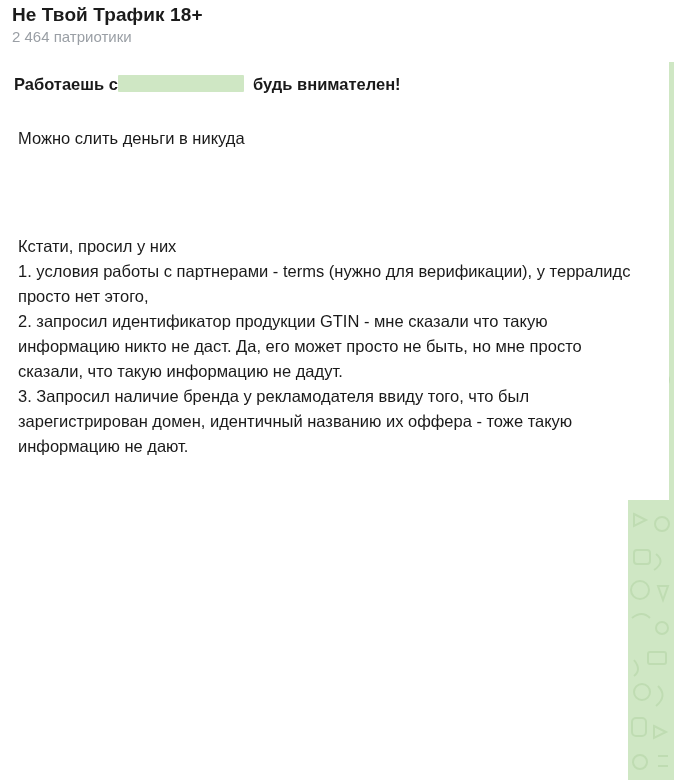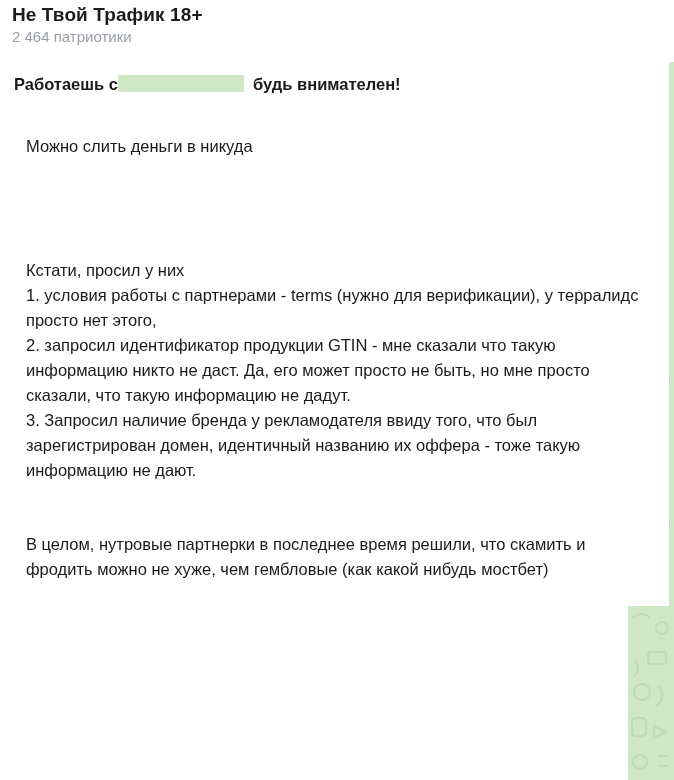--- a/index.html
+++ b/index.html
@@ -89,21 +89,21 @@
     height: 25px;
   }
   .redacted {
     display: inline-block;
     width: 126px;
     height: 17px;
     background: #cfe7c4;
     vertical-align: -2px;
     border-radius: 1px;
   }
-  .para { margin: 12px; }
+  .para { margin: 4px; }
 </style>
 </head>
 <body>
 
 <div class="channel-header">
   <div class="channel-title">Не Твой Трафик 18+</div>
   <div class="channel-sub">2 464 патриотики</div>
 </div>
 
 <div class="chat-area">
@@ -166,16 +166,15 @@
 
     <div class="msg-line spacer"></div>
 
     <div class="msg-line spacer"></div>
     <div class="msg-line para">Кстати, просил у них
 1. условия работы с партнерами - terms (нужно для верификации), у терралидс просто нет этого,
 2. запросил идентификатор продукции GTIN - мне сказали что такую информацию никто не даст. Да, его может просто не быть, но мне просто сказали, что такую информацию не дадут.
 3. Запросил наличие бренда у рекламодателя ввиду того, что был зарегистрирован домен, идентичный названию их оффера - тоже такую информацию не дают.</div>
 
     <div class="msg-line spacer"></div>
-    <div class="msg-line para">В целом, нутровые партнерки в последнее время решили, что скамить и фродить можно не хуже, чем гембловые (как какой нибудь мостбет)</div>
 
   </div>
 </div>
 
 </body></html>

